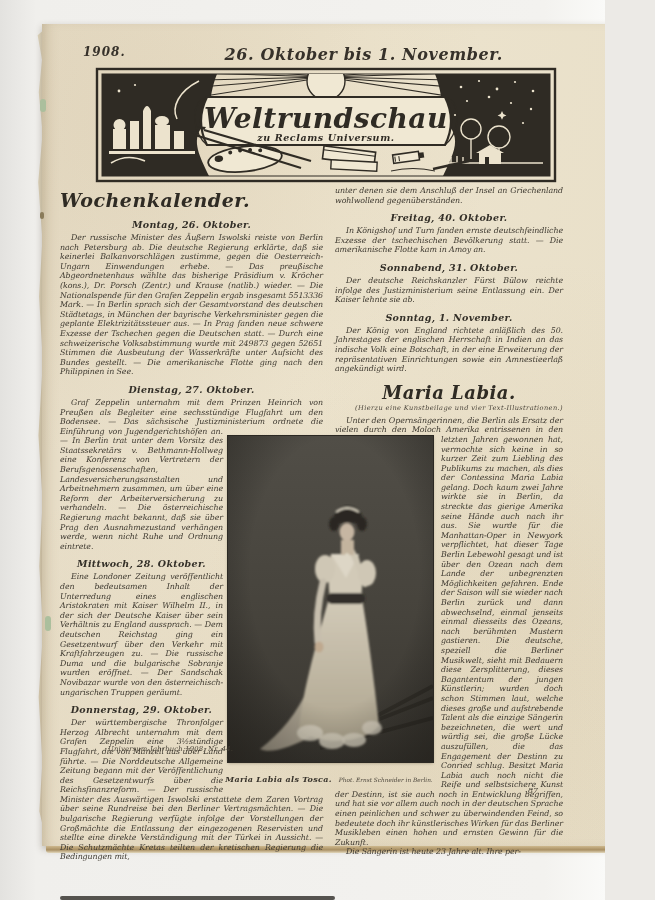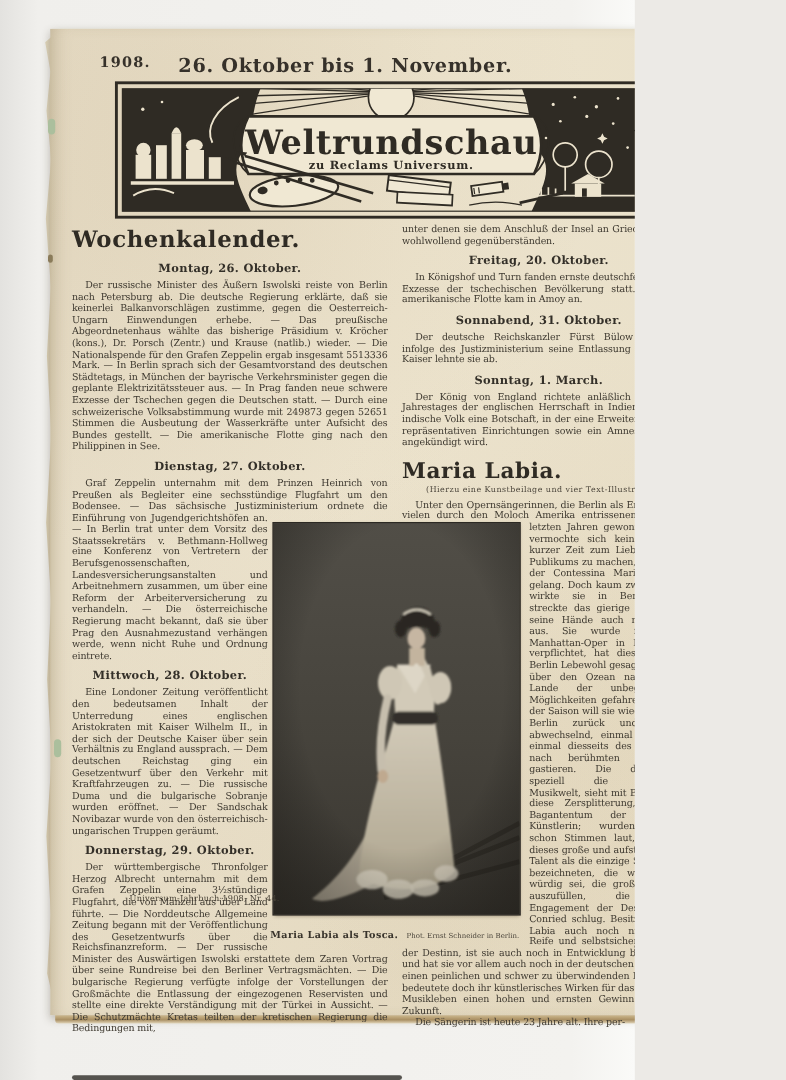--- a/index.html
+++ b/index.html
@@ -1,18 +1,18 @@
 <!DOCTYPE html>
 <html lang="de"><head>
 <meta charset="utf-8">
 <style>
   html,body{margin:0;padding:0;background:#eceae6;}
-  .stage{position:relative;width:529px;height:900px;overflow:hidden;
+  .stage{position:relative;width:605px;height:900px;overflow:hidden;
          background:linear-gradient(to right,#e3e2df 0,#f0efec 6%,#f3f2ef 90%,#fafaf8 100%);
-         font-family:"DejaVu Serif","Liberation Serif",serif;color:#3e3930;}
+         font-family:"DejaVu Serif","Liberation Serif",serif;color:#3e3930;font-style:italic;}
   
   .page{position:absolute;left:42px;top:24px;width:590px;height:822px;
         background:
           radial-gradient(circle at 18% 12%, rgba(170,140,90,.10), transparent 40%),
           radial-gradient(circle at 85% 70%, rgba(180,150,100,.08), transparent 45%),
           radial-gradient(circle at 50% 95%, rgba(160,130,80,.10), transparent 50%),
           linear-gradient(100deg,#e6dcc6 0%,#ece3cd 45%,#e8dfc8 100%);
         box-shadow:0 3px 7px rgba(60,50,30,.30), inset 10px 0 14px -8px rgba(120,100,60,.35);}
   .page-edge-ragged{position:absolute;left:36px;top:27px;width:11px;height:817px;
         background:linear-gradient(#dfd5bc,#d8ccb0 60%,#dccfb4);
@@ -31,21 +31,21 @@
   .masthead{position:absolute;left:95px;top:67px;width:462px;height:116px;}
   
   .col{position:absolute;font-size:7.9px;line-height:9.6px;}
   .left-col{left:60px;top:190px;width:263px;}
   .right-col{left:335px;top:186px;width:228px;}
   .strut-r{float:right;width:0;height:246px;}
   .block-r{float:right;clear:right;width:100px;height:352px;}
   .strut-l{float:left;width:0;height:250px;}
   .block-l{float:left;clear:left;width:106px;height:350px;}
   h2.sec{font-size:19px;line-height:21px;font-weight:700;margin:0 0 8px;color:#2f2b24;letter-spacing:.5px;}
-  h2.art{font-size:18px;line-height:20px;font-weight:700;text-align:left;margin:9px 0 1px;color:#2f2b24;letter-spacing:.5px;}
+  h2.art{font-size:18px;line-height:20px;font-weight:700;text-align:center;margin:9px 0 1px;color:#2f2b24;letter-spacing:.5px;}
   .art-sub{font-size:6.6px;line-height:8px;text-align:right;margin:0 0 4px;letter-spacing:.4px;color:#4a443a;}
   h3.date{font-size:9.5px;line-height:11px;font-weight:700;text-align:center;margin:7px 0 3px;color:#332f28;letter-spacing:.3px;}
   p.body{margin:0;text-align:justify;text-indent:11px;letter-spacing:-.1px;color:#3e3930;}
   p.noind{text-indent:0;}
   
   .photo{position:absolute;left:228px;top:436px;width:205px;height:326px;background:#46433d;
          box-shadow:0 0 0 1px #2c2923, 0 1px 3px rgba(40,30,10,.4);}
   .caption{position:absolute;left:218px;top:767px;width:222px;text-align:center;white-space:nowrap;}
   .cap-main{font-size:8px;font-weight:700;letter-spacing:.3px;color:#38332b;}
   .cap-credit{font-size:5.8px;margin-left:7px;color:#4a443a;}
@@ -202,25 +202,25 @@
     <h3 class="date">Mittwoch, 28. Oktober.</h3>
     <p class="body">Eine Londoner Zeitung veröffentlicht den bedeutsamen Inhalt der Unterredung eines englischen Aristokraten mit Kaiser Wilhelm II., in der sich der Deutsche Kaiser über sein Verhältnis zu England aussprach. — Dem deutschen Reichstag ging ein Gesetzentwurf über den Verkehr mit Kraftfahrzeugen zu. — Die russische Duma und die bulgarische Sobranje wurden eröffnet. — Der Sandschak Novibazar wurde von den österreichisch-ungarischen Truppen geräumt.</p>
     <h3 class="date">Donnerstag, 29. Oktober.</h3>
     <p class="body">Der württembergische Thronfolger Herzog Albrecht unternahm mit dem Grafen Zeppelin eine 3½stündige Flugfahrt, die von Manzell aus über Land führte. — Die Norddeutsche Allgemeine Zeitung begann mit der Veröffentlichung des Gesetzentwurfs über die Reichsfinanzreform. — Der russische Minister des Auswärtigen Iswolski erstattete dem Zaren Vortrag über seine Rundreise bei den Berliner Vertragsmächten. — Die bulgarische Regierung verfügte infolge der Vorstellungen der Großmächte die Entlassung der eingezogenen Reservisten und stellte eine direkte Verständigung mit der Türkei in Aussicht. — Die Schutzmächte Kretas teilten der kretischen Regierung die Bedingungen mit,</p>
   </div>
 
   <div class="col right-col">
     <div class="strut-l"></div>
     <div class="block-l"></div>
     <p class="body noind">unter denen sie dem Anschluß der Insel an Griechenland wohlwollend gegenüberständen.</p>
-    <h3 class="date">Freitag, 20. Oktober.</h3>
+    <h3 class="date">Freitag, 40. Oktober.</h3>
     <p class="body">In Königshof und Turn fanden ernste deutschfeindliche Exzesse der tschechischen Bevölkerung statt. — Die amerikanische Flotte kam in Amoy an.</p>
     <h3 class="date">Sonnabend, 31. Oktober.</h3>
     <p class="body">Der deutsche Reichskanzler Fürst Bülow reichte infolge des Justizministerium seine Entlassung ein. Der Kaiser lehnte sie ab.</p>
-    <h3 class="date">Sonntag, 1. March.</h3>
+    <h3 class="date">Sonntag, 1. November.</h3>
     <p class="body">Der König von England richtete anläßlich des 50. Jahrestages der englischen Herrschaft in Indien an das indische Volk eine Botschaft, in der eine Erweiterung der repräsentativen Einrichtungen sowie ein Amnestieerlaß angekündigt wird.</p>
     <h2 class="art">Maria Labia.</h2>
     <div class="art-sub">(Hierzu eine Kunstbeilage und vier Text-Illustrationen.)</div>
     <p class="body">Unter den Opernsängerinnen, die Berlin als Ersatz der vielen durch den Moloch Amerika entrissenen in den letzten Jahren gewonnen hat, vermochte sich keine in so kurzer Zeit zum Liebling des Publikums zu machen, als dies der Contessina Maria Labia gelang. Doch kaum zwei Jahre wirkte sie in Berlin, da streckte das gierige Amerika seine Hände auch nach ihr aus. Sie wurde für die Manhattan-Oper in Newyork verpflichtet, hat dieser Tage Berlin Lebewohl gesagt und ist über den Ozean nach dem Lande der unbegrenzten Möglichkeiten gefahren. Ende der Saison will sie wieder nach Berlin zurück und dann abwechselnd, einmal jenseits einmal diesseits des Ozeans, nach berühmten Mustern gastieren. Die deutsche, speziell die Berliner Musikwelt, sieht mit Bedauern diese Zersplitterung, dieses Bagantentum der jungen Künstlerin; wurden doch schon Stimmen laut, welche dieses große und aufstrebende Talent als die einzige Sängerin bezeichneten, die wert und würdig sei, die große Lücke auszufüllen, die das Engagement der Destinn zu Conried schlug. Besitzt Maria Labia auch noch nicht die Reife und selbstsichere Kunst der Destinn, ist sie auch noch in Entwicklung begriffen, und hat sie vor allem auch noch in der deutschen Sprache einen peinlichen und schwer zu überwindenden Feind, so bedeutete doch ihr künstlerisches Wirken für das Berliner Musikleben einen hohen und ernsten Gewinn für die Zukunft.</p>
     <p class="body">Die Sängerin ist heute 23 Jahre alt. Ihre per-</p>
   </div>
 
   <div class="photo">
     <svg width="205" height="326" viewBox="0 0 205 326">
       <defs>

